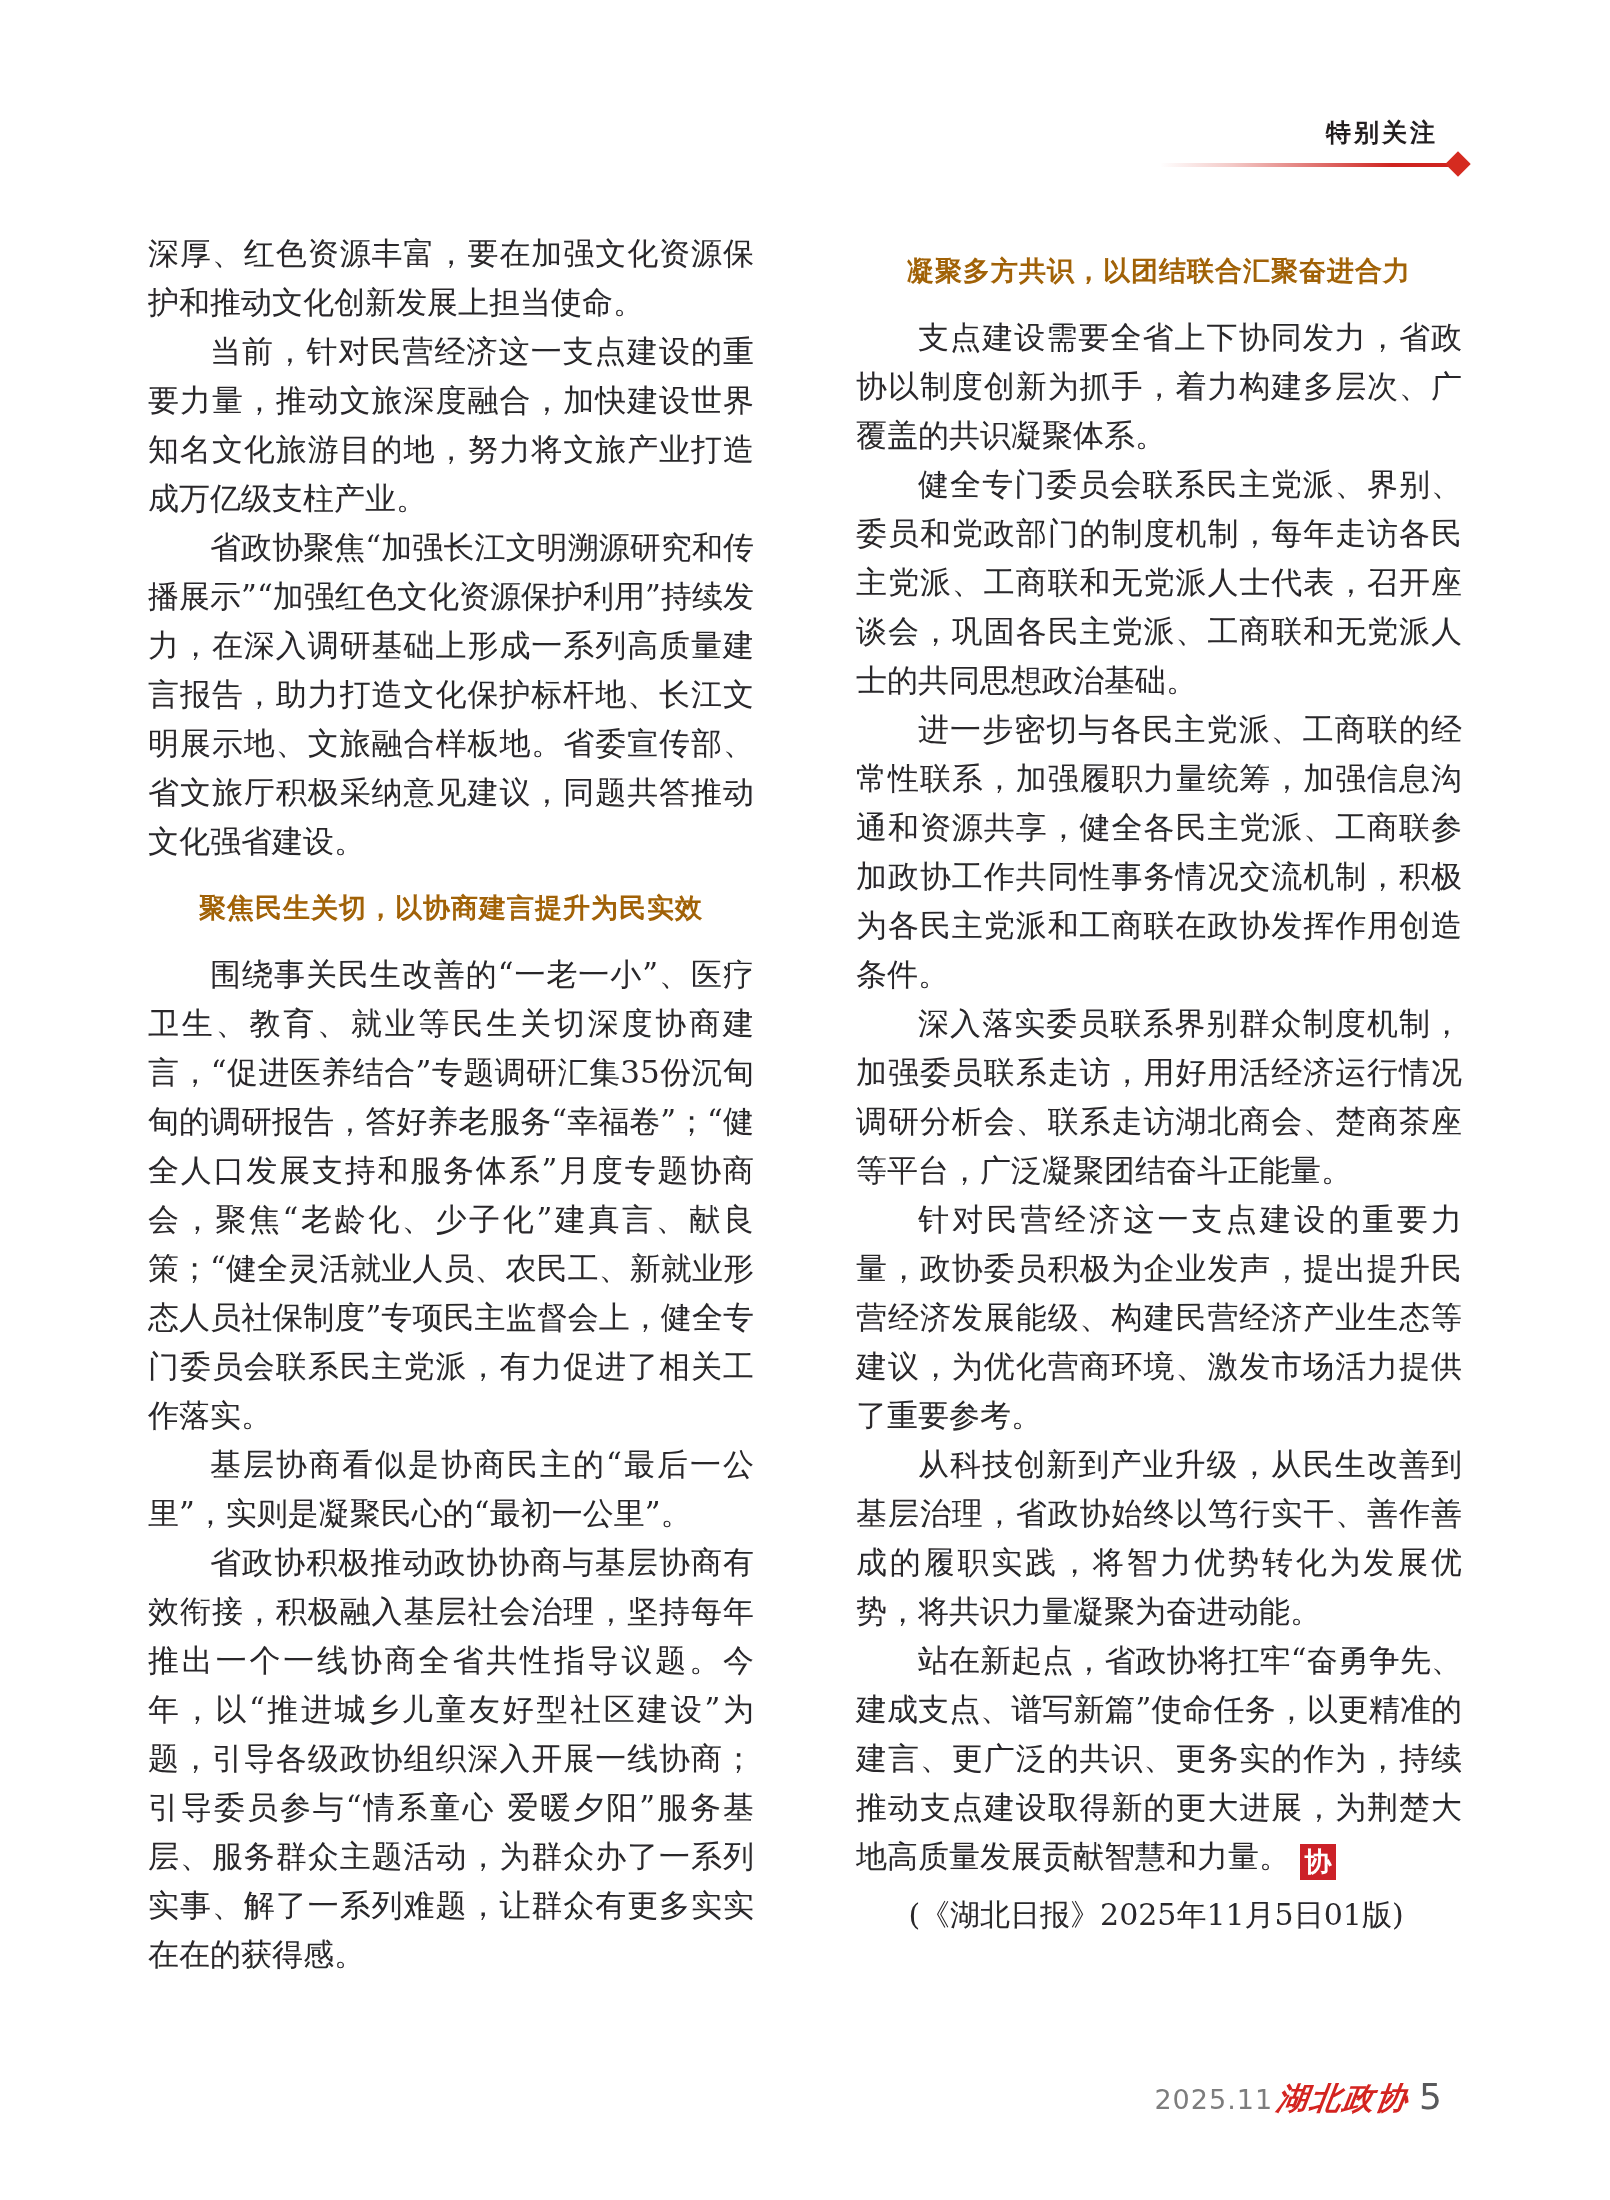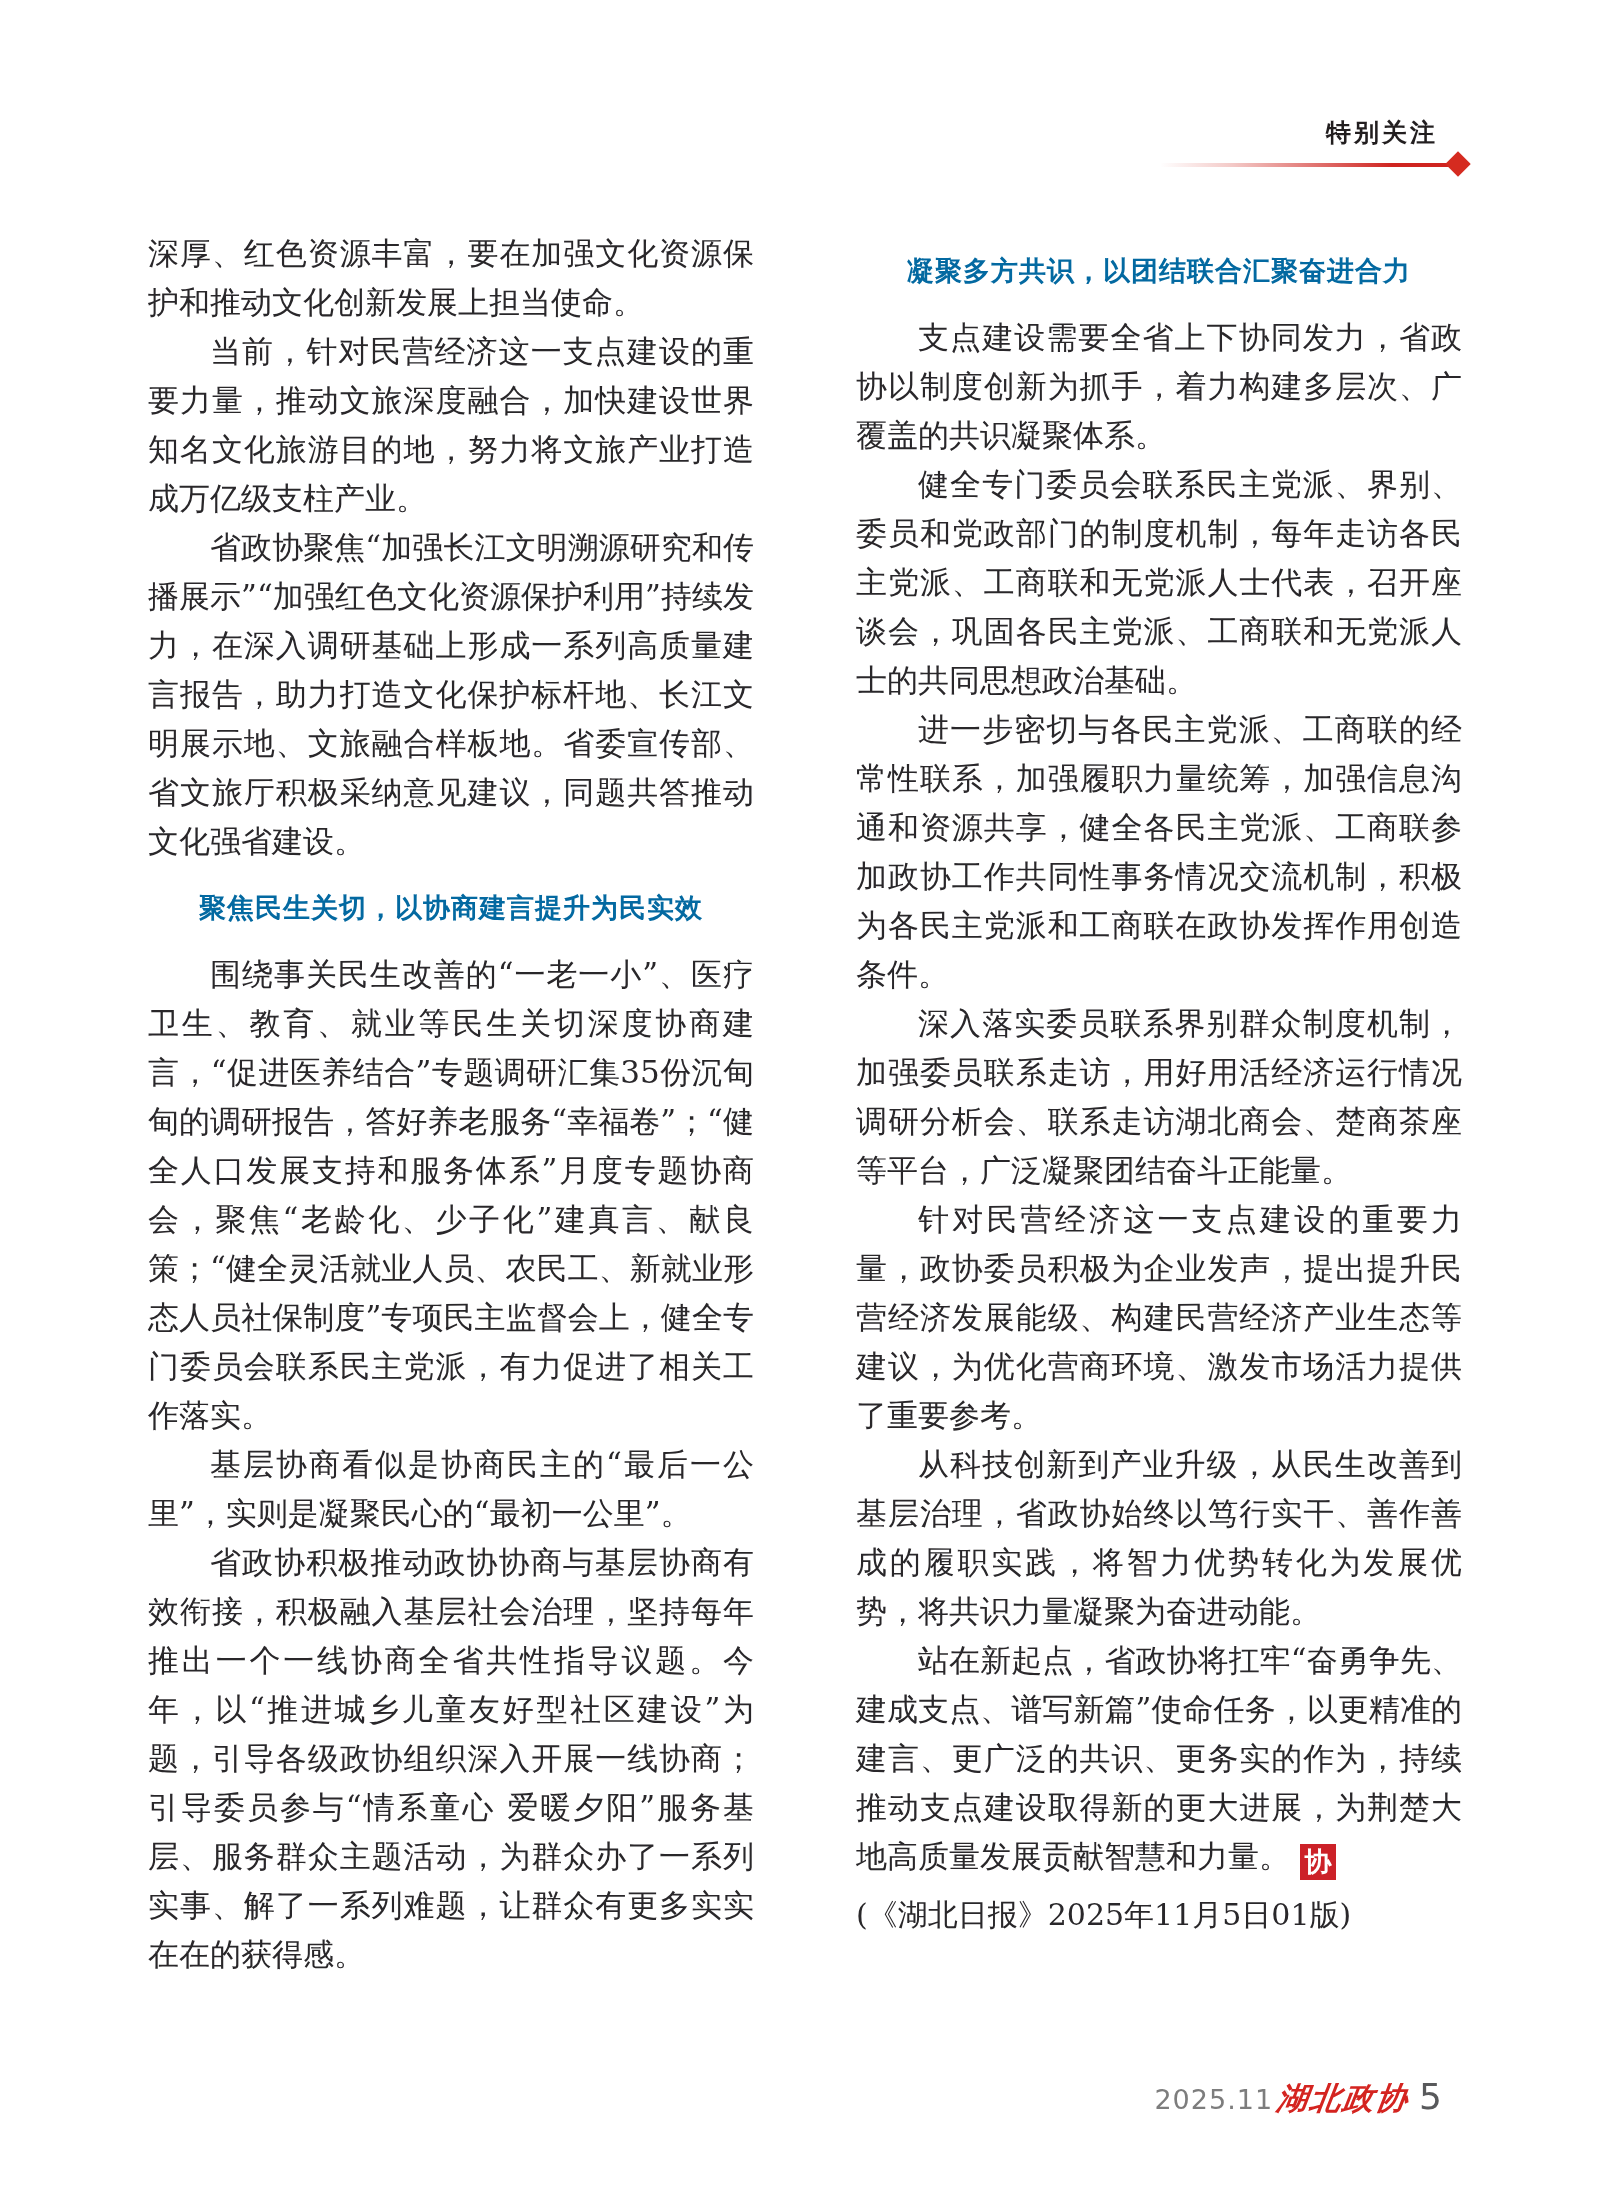--- a/index.html
+++ b/index.html
@@ -32,32 +32,32 @@
   .col-left  { left:148px; }
   .col-right { left:856px; }
   .para {
     margin:0; font-size:31px; line-height:49px; color:#29272a;
     text-align:justify; text-justify:inter-ideograph; text-indent:2em;
   }
   .no-indent { text-indent:0; }
   .subhead {
     margin:24px 0 24px; text-align:center;
     font-family:"DejaVu Sans","Liberation Sans",sans-serif;
-    font-size:27px; font-weight:bold; color:#0369a1; letter-spacing:1px;
+    font-size:27px; font-weight:bold; color:#a16207; letter-spacing:1px;
   }
   .end-mark {
     display:inline-block; margin-left:10px;
     width:36px; height:36px; line-height:36px; text-align:center;
     background:#cc2128; color:#ffffff;
     font-family:"DejaVu Sans","Liberation Sans",sans-serif;
     font-size:27px; font-weight:bold; vertical-align:-4px; text-indent:0;
   }
   .attribution {
     margin:8px 0 0; font-size:30px; line-height:52px; color:#29272a;
-    text-align:left; text-indent:0; padding-right:6px;
+    text-align:center; text-indent:0; padding-right:6px;
   }
   
   .footer {
     position:absolute; top:2076px; right:168px; z-index:1;
     display:flex; align-items:baseline; gap:4px;
   }
   .footer-issue {
     font-family:"DejaVu Sans","Liberation Sans",sans-serif;
     font-size:27px; color:#7d7d7d; letter-spacing:1px;
   }

